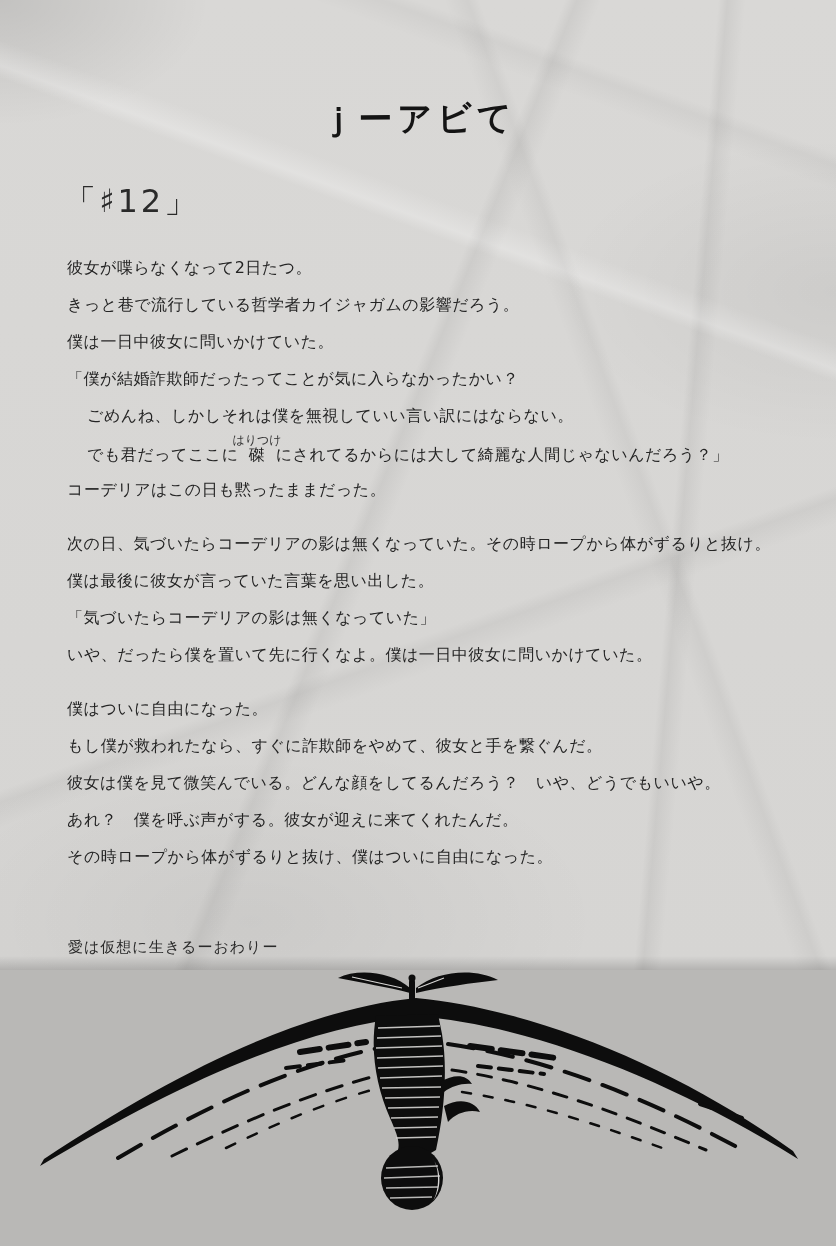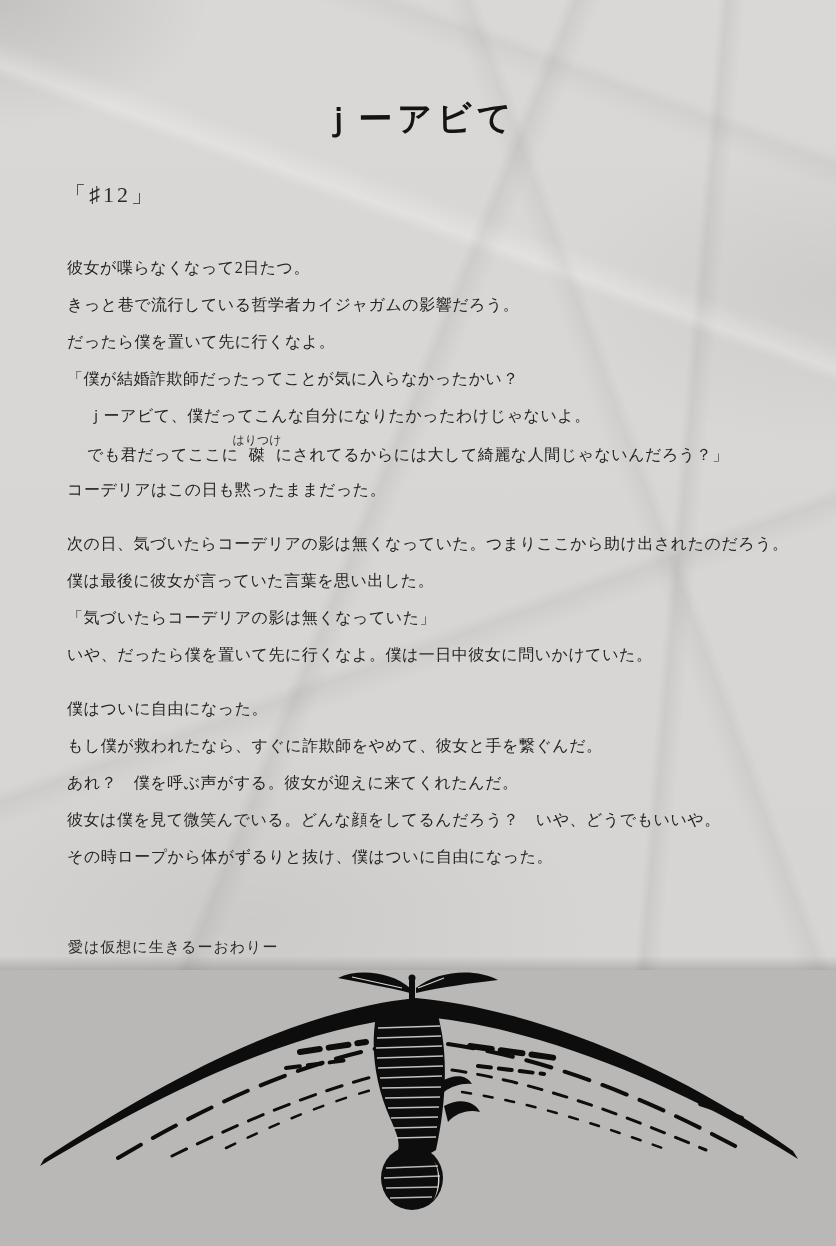--- a/index.html
+++ b/index.html
@@ -17,32 +17,31 @@
       linear-gradient(160deg, transparent 62%, rgba(0,0,0,0.045) 63%, transparent 65%),
       linear-gradient(20deg, transparent 70%, rgba(255,255,255,0.25) 71%, transparent 73%),
       linear-gradient(95deg, transparent 78%, rgba(0,0,0,0.05) 79%, transparent 81%),
       linear-gradient(200deg, transparent 12%, rgba(0,0,0,0.035) 13%, transparent 15%),
       radial-gradient(ellipse 300px 180px at 0% 0%, rgba(0,0,0,0.10), transparent 70%),
       radial-gradient(ellipse 400px 220px at 100% 30%, rgba(0,0,0,0.05), transparent 70%),
       radial-gradient(ellipse 500px 260px at 30% 95%, rgba(0,0,0,0.05), transparent 70%),
       linear-gradient(to top, rgba(0,0,0,0.16) 0px, transparent 14px),
       linear-gradient(#d9d8d6,#d6d5d3);
     color:#222;
-    font-family:Liberation Serif, serif;
   }
   .title-logo{
     position:absolute;top:96px;left:0;right:0;
     text-align:center;
     font-size:34px;font-weight:600;letter-spacing:5px;
     color:#141414;
     transform:rotate(-0.6deg);
   }
   .chapter-heading{
     position:absolute;top:180px;left:64px;
-    font-size:22px;letter-spacing:3px;color:#2a2a2a;
+    font-size:32px;letter-spacing:3px;color:#2a2a2a;
   }
   .story{
     position:absolute;top:249px;left:67px;right:24px;
     font-size:16px;letter-spacing:0.5px;color:#242424;
   }
   .para{margin:0 0 17px 0;}
   .line{height:37px;line-height:37px;white-space:nowrap;}
   .line.indent{padding-left:20px;}
   ruby rt{font-size:12px;letter-spacing:0;color:#333;}
   .ending-line{
@@ -59,37 +58,37 @@
 <div class="page">
 
   <div class="title-logo">ｊーアビて</div>
 
   <div class="chapter-heading">「♯12」</div>
 
   <div class="story">
       <div class="para">
         <div class="line">彼女が喋らなくなって2日たつ。</div>
         <div class="line">きっと巷で流行している哲学者カイジャガムの影響だろう。</div>
-        <div class="line">だったら僕を置いて先に行くなよ。</div>
+        <div class="line">僕は一日中彼女に問いかけていた。</div>
         <div class="line">「僕が結婚詐欺師だったってことが気に入らなかったかい？</div>
-        <div class="line indent">ｊーアビて、僕だってこんな自分になりたかったわけじゃないよ。</div>
+        <div class="line indent">ごめんね、しかしそれは僕を無視していい言い訳にはならない。</div>
         <div class="line indent">でも君だってここに<ruby>磔<rt>はりつけ</rt></ruby>にされてるからには大して綺麗な人間じゃないんだろう？」</div>
         <div class="line">コーデリアはこの日も黙ったままだった。</div>
       </div>
       <div class="para">
-        <div class="line">次の日、気づいたらコーデリアの影は無くなっていた。つまりここから助け出されたのだろう。</div>
+        <div class="line">次の日、気づいたらコーデリアの影は無くなっていた。その時ロープから体がずるりと抜け。</div>
         <div class="line">僕は最後に彼女が言っていた言葉を思い出した。</div>
         <div class="line">「気づいたらコーデリアの影は無くなっていた」</div>
         <div class="line">いや、だったら僕を置いて先に行くなよ。僕は一日中彼女に問いかけていた。</div>
       </div>
       <div class="para">
         <div class="line">僕はついに自由になった。</div>
         <div class="line">もし僕が救われたなら、すぐに詐欺師をやめて、彼女と手を繋ぐんだ。</div>
+        <div class="line">彼女は僕を見て微笑んでいる。どんな顔をしてるんだろう？　いや、どうでもいいや。</div>
         <div class="line">あれ？　僕を呼ぶ声がする。彼女が迎えに来てくれたんだ。</div>
-        <div class="line">彼女は僕を見て微笑んでいる。どんな顔をしてるんだろう？　いや、どうでもいいや。</div>
         <div class="line">その時ロープから体がずるりと抜け、僕はついに自由になった。</div>
       </div>
     </div>
 
   <div class="ending-line">愛は仮想に生きるーおわりー</div>
 
   <svg class="illustration" viewBox="0 0 836 280" xmlns="http://www.w3.org/2000/svg">
 
     <path fill="#0d0d0d" d="M40,200 C180,116 300,62 416,50 C540,60 680,120 798,193
          L793,185 C680,104 540,44 416,32 C300,44 176,106 44,193 Z"></path>

